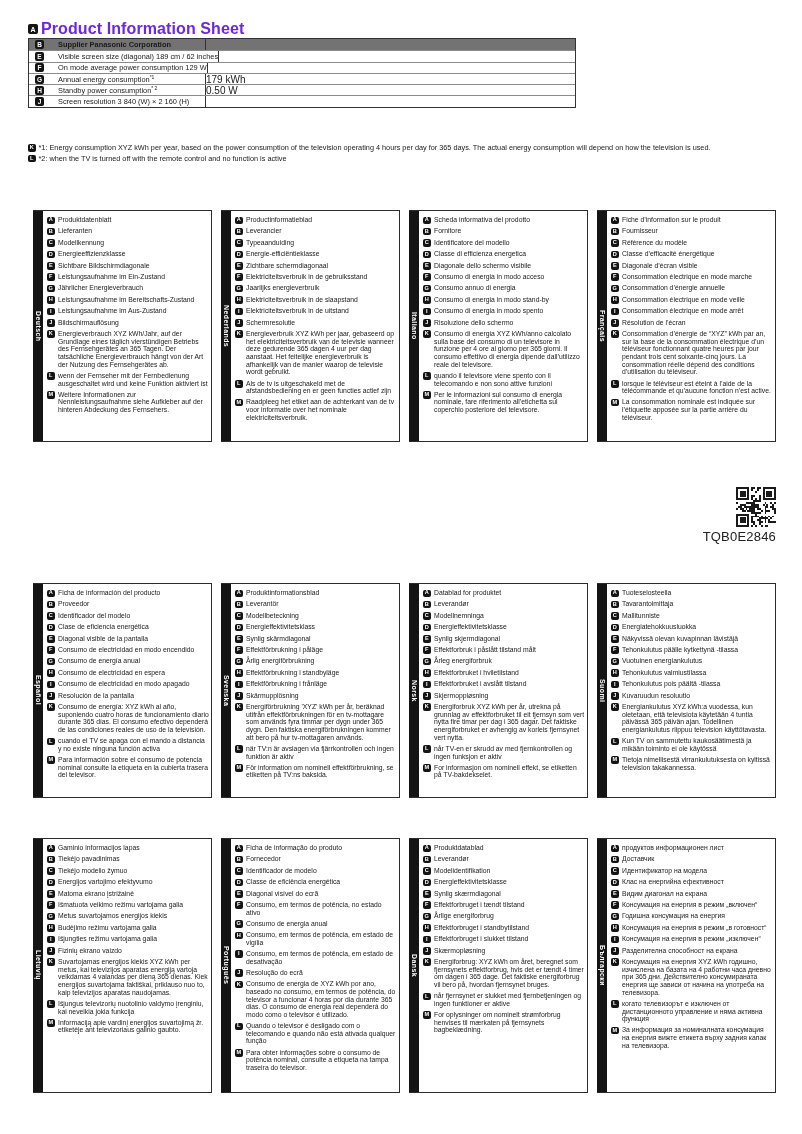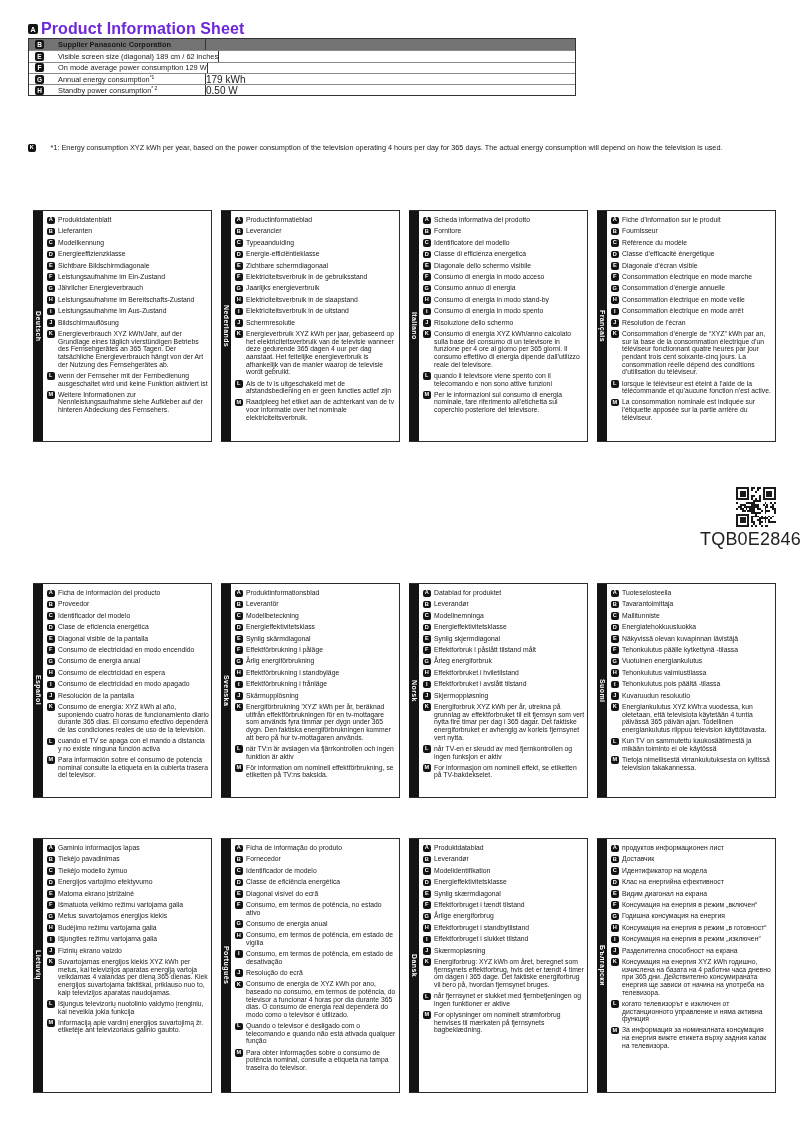--- a/index.html
+++ b/index.html
@@ -41,21 +41,21 @@
     flex:0 0 177px;display:flex;align-items:center;gap:0;
     padding-left:6px;box-sizing:border-box;height:100%;
     border-right:1px solid #333;
   }
   .spec-cell-l .spec-label{margin-left:14px;white-space:nowrap;}
   .spec-cell-r{flex:1;text-align:left;font-size:10px;}
   sup{font-size:5px;vertical-align:super;line-height:0;}
 
   
   .footnotes{position:absolute;left:28px;top:143px;width:748px;font-size:7.3px;line-height:9px;}
-  .footnote{display:flex;align-items:flex-start;gap:15px;margin-bottom:1.5px;}
+  .footnote{display:flex;align-items:flex-start;gap:3px;margin-bottom:1.5px;}
   .footnote .badge{margin-top:1px;}
   .footnote-text{padding-left:13px;text-indent:-13px;}
 
   
   .lang-block{
     position:absolute;width:179px;box-sizing:border-box;
     border-top:1px solid #2c2c2c;border-right:1px solid #2c2c2c;border-bottom:1.6px solid #2c2c2c;
     background:#fff;
   }
   .lang-block.r0{top:210px;height:232px;}
@@ -80,21 +80,21 @@
   .lang-item{
     display:flex;align-items:flex-start;gap:3.5px;
     font-size:6.8px;line-height:7.7px;margin-bottom:3.4px;
   }
   .lang-item .badge{margin-top:.5px;}
   .lang-item-text{flex:1;}
 
   
   .qr-area{position:absolute;left:700px;top:487px;width:76px;text-align:right;}
   .qr-svg{display:block;margin-left:auto;width:40px;height:40px;}
-  .qr-label{font-size:18px;color:#222;margin-top:2px;letter-spacing:.2px;}
+  .qr-label{font-size:13px;color:#222;margin-top:2px;letter-spacing:.2px;}
 </style>
 </head>
 <body>
 
 <div class="page">
 
   <div class="doc-header">
     <span class="badge lg">A</span>
     <span class="doc-title">Product Information Sheet</span>
   </div>
@@ -128,26 +128,37 @@
         </div>
         <div class="spec-cell-r">179 kWh</div>
       </div>
       <div class="spec-row">
         <div class="spec-cell-l">
           <span class="badge md">H</span>
           <span class="spec-label">Standby power consumption<sup>* 2</sup></span>
         </div>
         <div class="spec-cell-r">0.50 W</div>
       </div>
+      <div class="spec-row">
+        <div class="spec-cell-l">
+          <span class="badge md">J</span>
+          <span class="spec-label">Screen resolution 3 840 (W) × 2 160 (H)</span>
+        </div>
+        <div class="spec-cell-r"></div>
+      </div>
     </div>
 
   <div class="footnotes" id="footnotes">
       <div class="footnote">
         <span class="badge sm">K</span>
         <div class="footnote-text">*1: Energy consumption XYZ kWh per year, based on the power consumption of the television operating 4 hours per day for 365 days. The actual energy consumption will depend on how the television is used.</div>
+      </div>
+      <div class="footnote">
+        <span class="badge sm">L</span>
+        <div class="footnote-text">*2:  when the TV is turned off with the remote control and no function is active</div>
       </div>
     </div>
 
   <div class="qr-area">
     <svg class="qr-svg" id="qr-svg" viewBox="0 0 21 21" shape-rendering="crispEdges">
         <rect x="0" y="0" width="1" height="1" fill="#1a1a1a"></rect>
         <rect x="1" y="0" width="1" height="1" fill="#1a1a1a"></rect>
         <rect x="2" y="0" width="1" height="1" fill="#1a1a1a"></rect>
         <rect x="3" y="0" width="1" height="1" fill="#1a1a1a"></rect>
         <rect x="4" y="0" width="1" height="1" fill="#1a1a1a"></rect>

